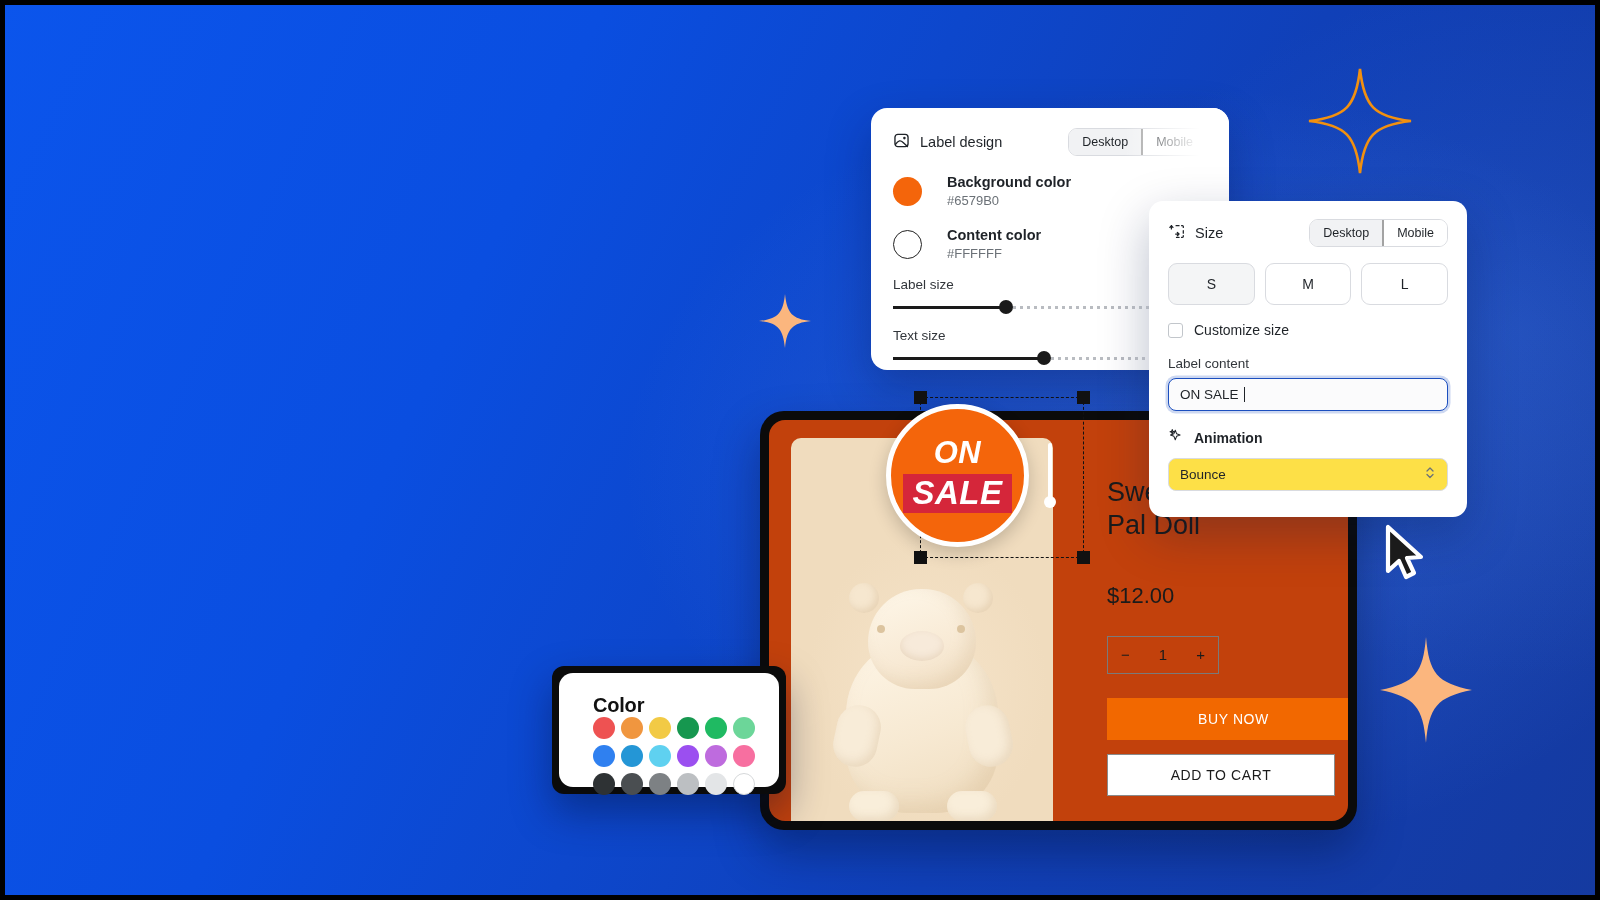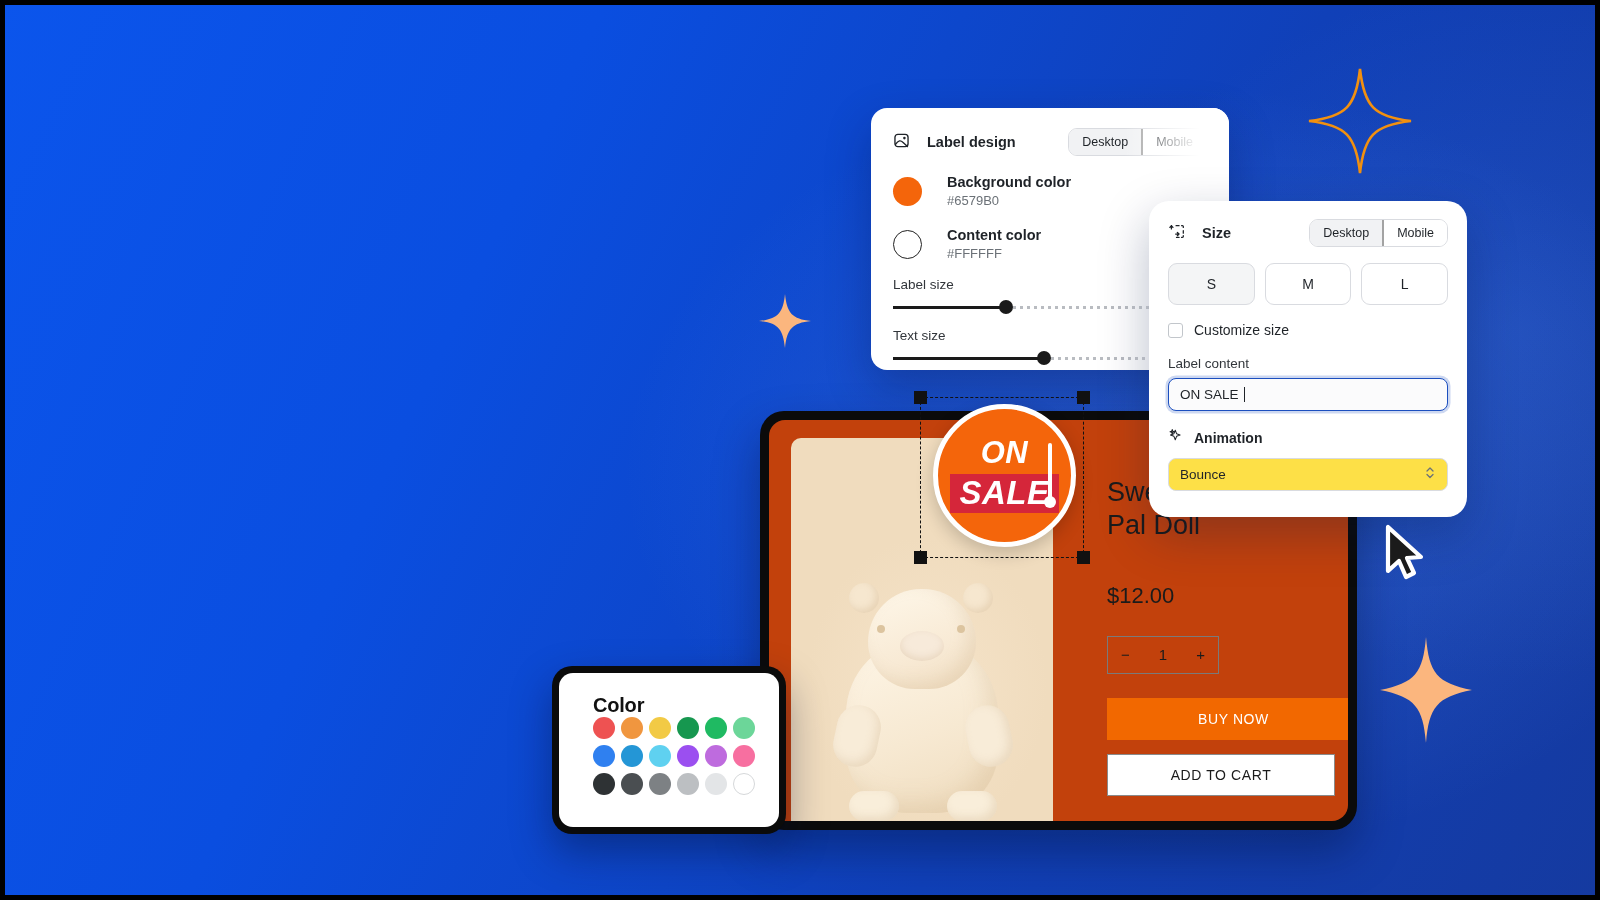--- a/index.html
+++ b/index.html
@@ -61,21 +61,21 @@
   
   #labelPanel {
     left: 871px; top: 108px;
     width: 358px; height: 262px;
     padding: 20px 22px 0 22px;
     z-index: 10;
     overflow: hidden;
   }
   .panel-head { display: flex; align-items: center; justify-content: space-between; }
   .panel-title { display: flex; align-items: center; gap: 10px; }
-  .panel-title .t { font-size: 14.5px; font-weight: 700; color: #1f2328; margin-left: 7px; }
+  .panel-title .t { font-size: 14.5px; font-weight: 400; color: #1f2328; }
 
   .seg {
     display: flex;
     border: 1px solid #d9dbe0;
     border-radius: 9px;
     overflow: hidden;
     background: #fff;
     height: 28px;
   }
   .seg > div {
@@ -115,21 +115,21 @@
     background: linear-gradient(to right, rgba(255,255,255,0), #ffffff 72%);
     pointer-events: none;
   }
 
   
   #sizePanel {
     left: 1149px; top: 201px;
     width: 318px; height: 316px;
     padding: 18px 19px;
     z-index: 30;
-    border-radius: 20px;
+    border-radius: 14px;
     box-shadow: 0 18px 50px rgba(5,20,70,0.28);
   }
   .size-opts { display: flex; gap: 10px; margin-top: 16px; }
   .size-opts > div {
     flex: 1; height: 42px; border: 1px solid #d9dbe0; border-radius: 9px;
     display: flex; align-items: center; justify-content: center;
     font-size: 14px; color: #1f2328; background: #fff;
   }
   .size-opts > div.on { background: #f4f5f6; }
 
@@ -257,21 +257,21 @@
   }
   .handle {
     position: absolute; width: 13px; height: 13px; background: #111;
   }
   .handle.tl { left: -7px; top: -7px; }
   .handle.tr { right: -7px; top: -7px; }
   .handle.bl { left: -7px; bottom: -7px; }
   .handle.br { right: -7px; bottom: -7px; }
 
   #badge {
-    position: absolute; left: 933px; top: 404px;
+    position: absolute; left: 886px; top: 404px;
     width: 143px; height: 143px; border-radius: 50%;
     background: #F4650B;
     border: 5px solid #fff;
     z-index: 42;
     display: flex; flex-direction: column; align-items: center; justify-content: center;
     box-shadow: 0 6px 18px rgba(0,0,0,0.20);
   }
   #badge .on {
     color: #fff; font-weight: 700; font-style: italic;
     font-size: 31px; line-height: 1; letter-spacing: 0.5px;
@@ -289,22 +289,22 @@
     position: absolute; left: 1048px; top: 443px; width: 4px; height: 56px;
     background: #fff; border-radius: 2px; z-index: 45;
   }
   #badgeCaretDot {
     position: absolute; left: 1044px; top: 496px; width: 12px; height: 12px;
     border-radius: 50%; background: #fff; z-index: 45;
   }
 
   
   #colorCard {
-    left: 552px; top: 666px; width: 234px; height: 168px;
-    background: #0b0b0b; border-radius: 20px; padding: 7px; z-index: 20;
+    left: 552px; top: 666px; width: 234px; height: 128px;
+    background: #0b0b0b; border-radius: 12px; padding: 7px; z-index: 20;
     box-shadow: 0 18px 40px rgba(3,12,50,0.40);
   }
   #colorCardInner {
     width: 100%; height: 100%; background: #fff; border-radius: 14px;
     padding: 21px 0 0 34px;
   }
   #colorCardInner h3 { font-size: 20px; font-weight: 700; color: #111; letter-spacing: -0.2px; }
   .sw-row { display: flex; gap: 0; }
   .sw {
     width: 22px; height: 22px; border-radius: 50%; margin-right: 6px; margin-bottom: 6px;

